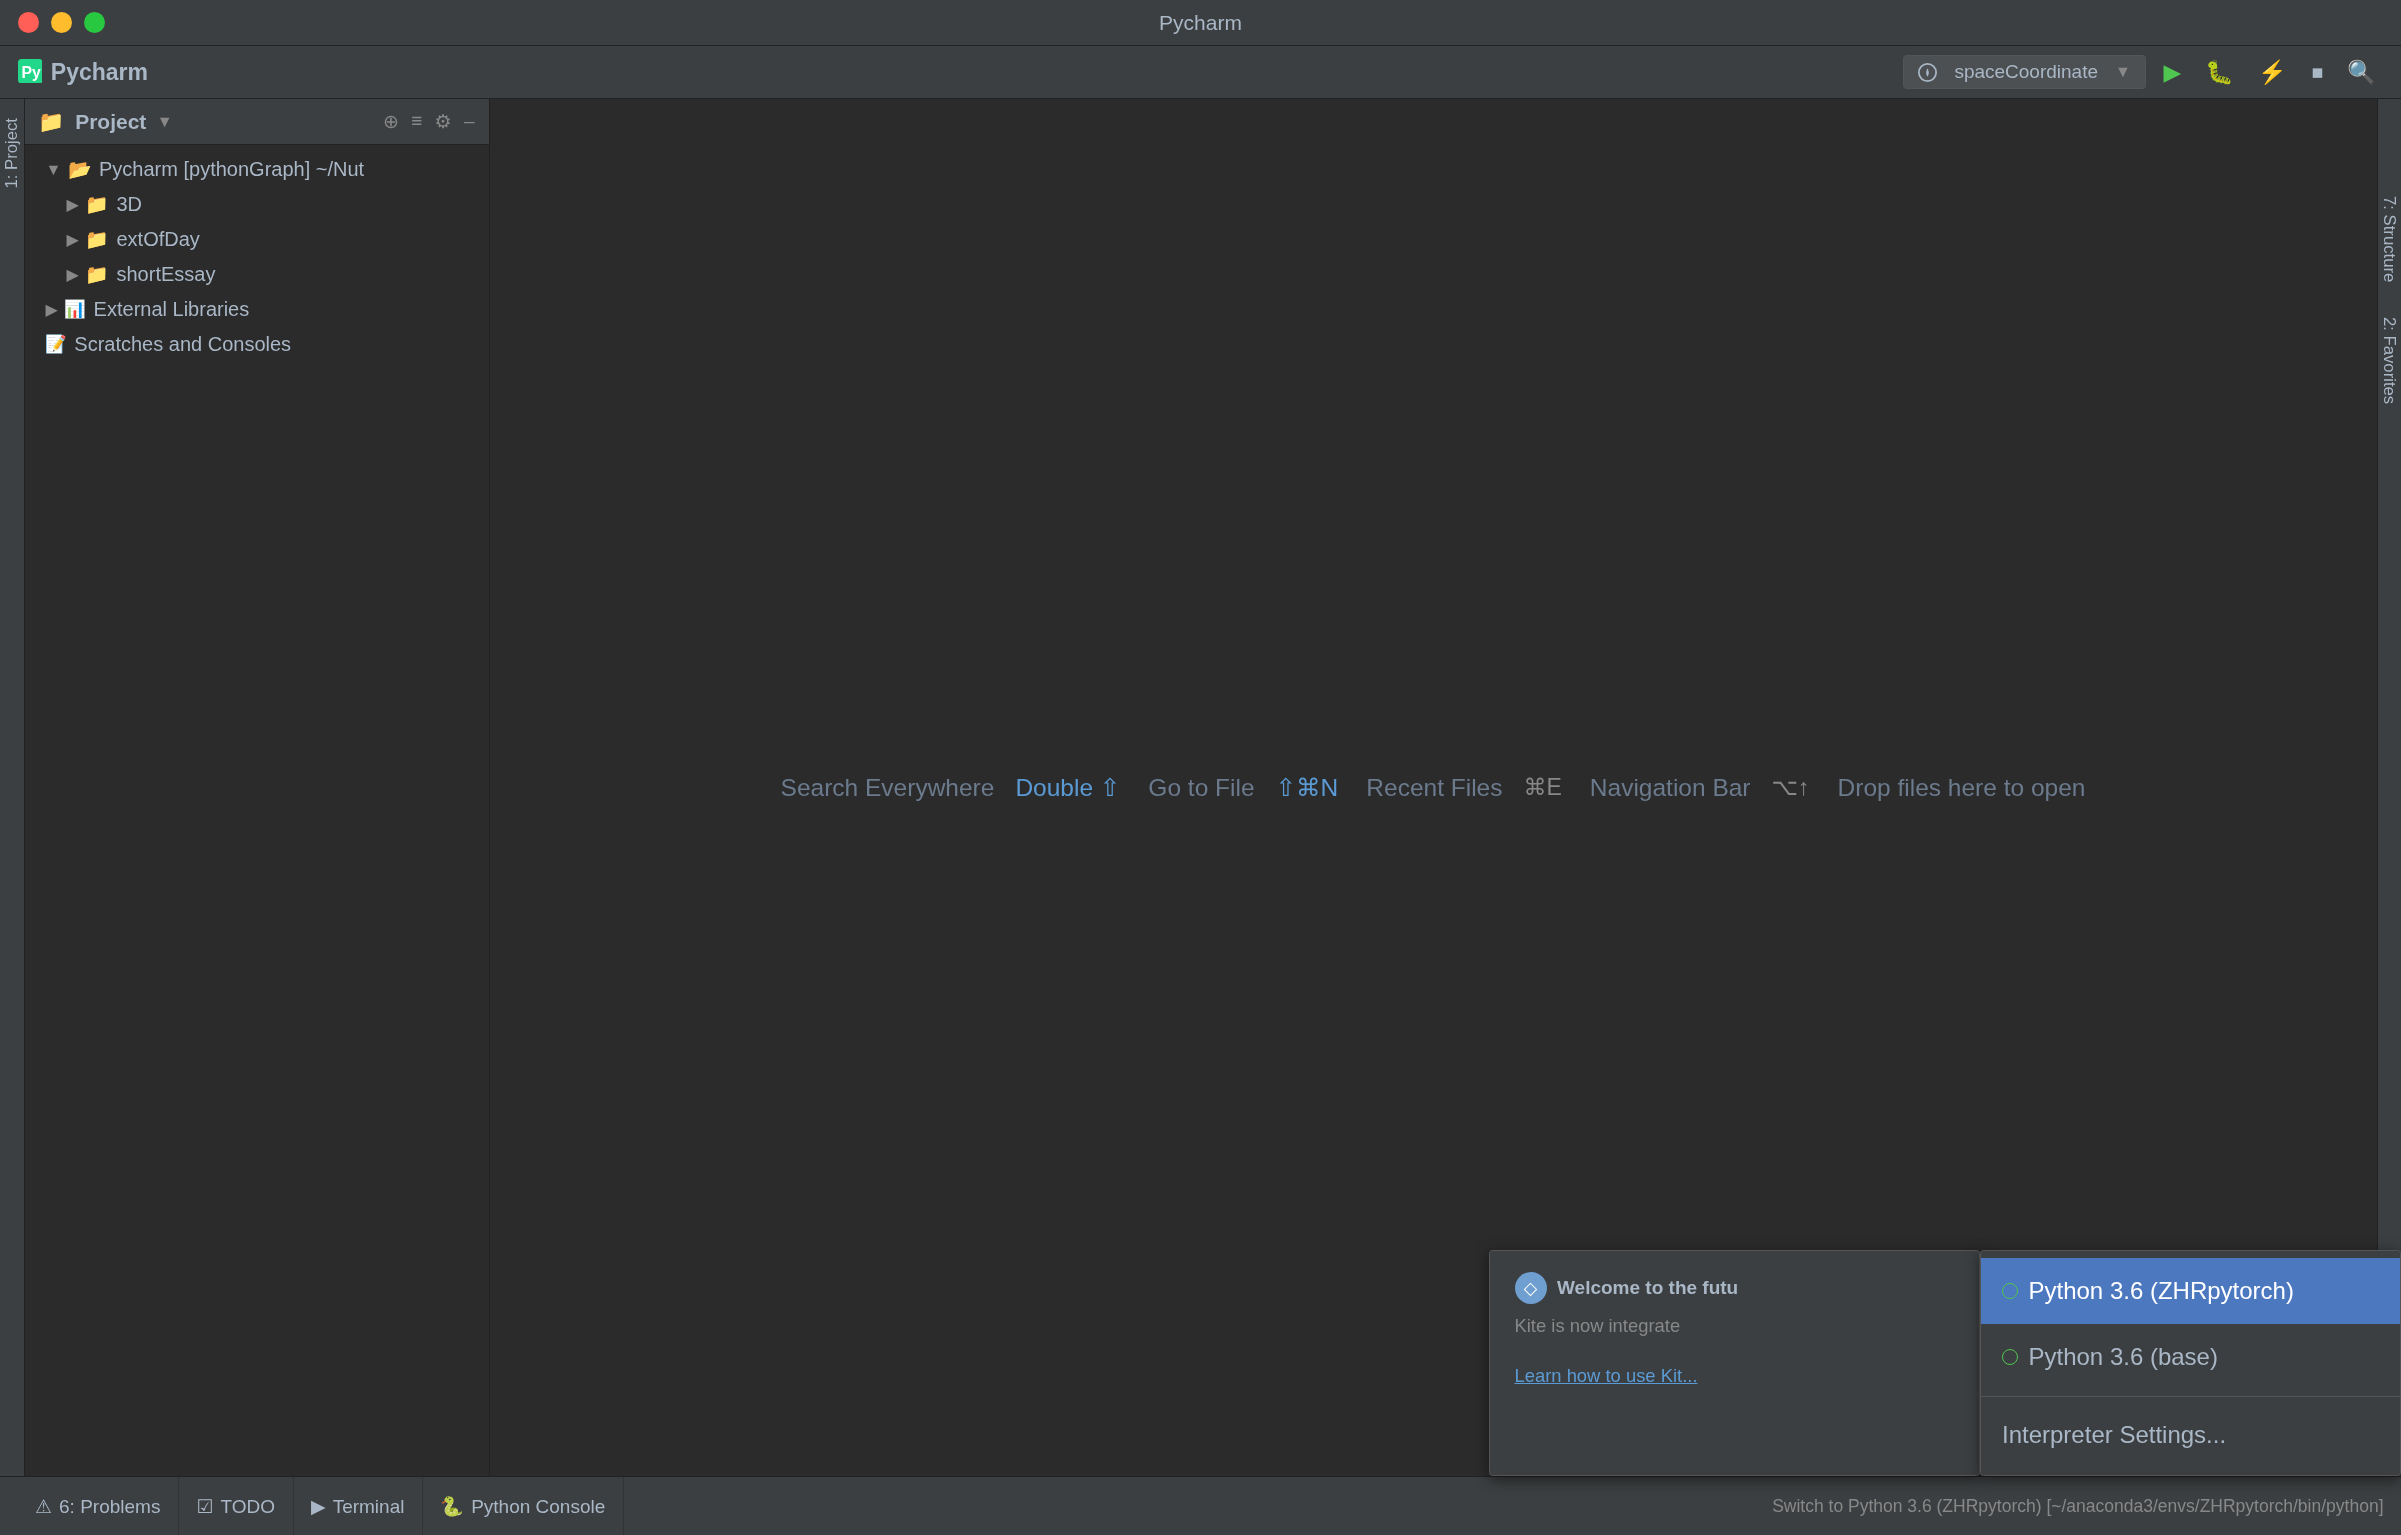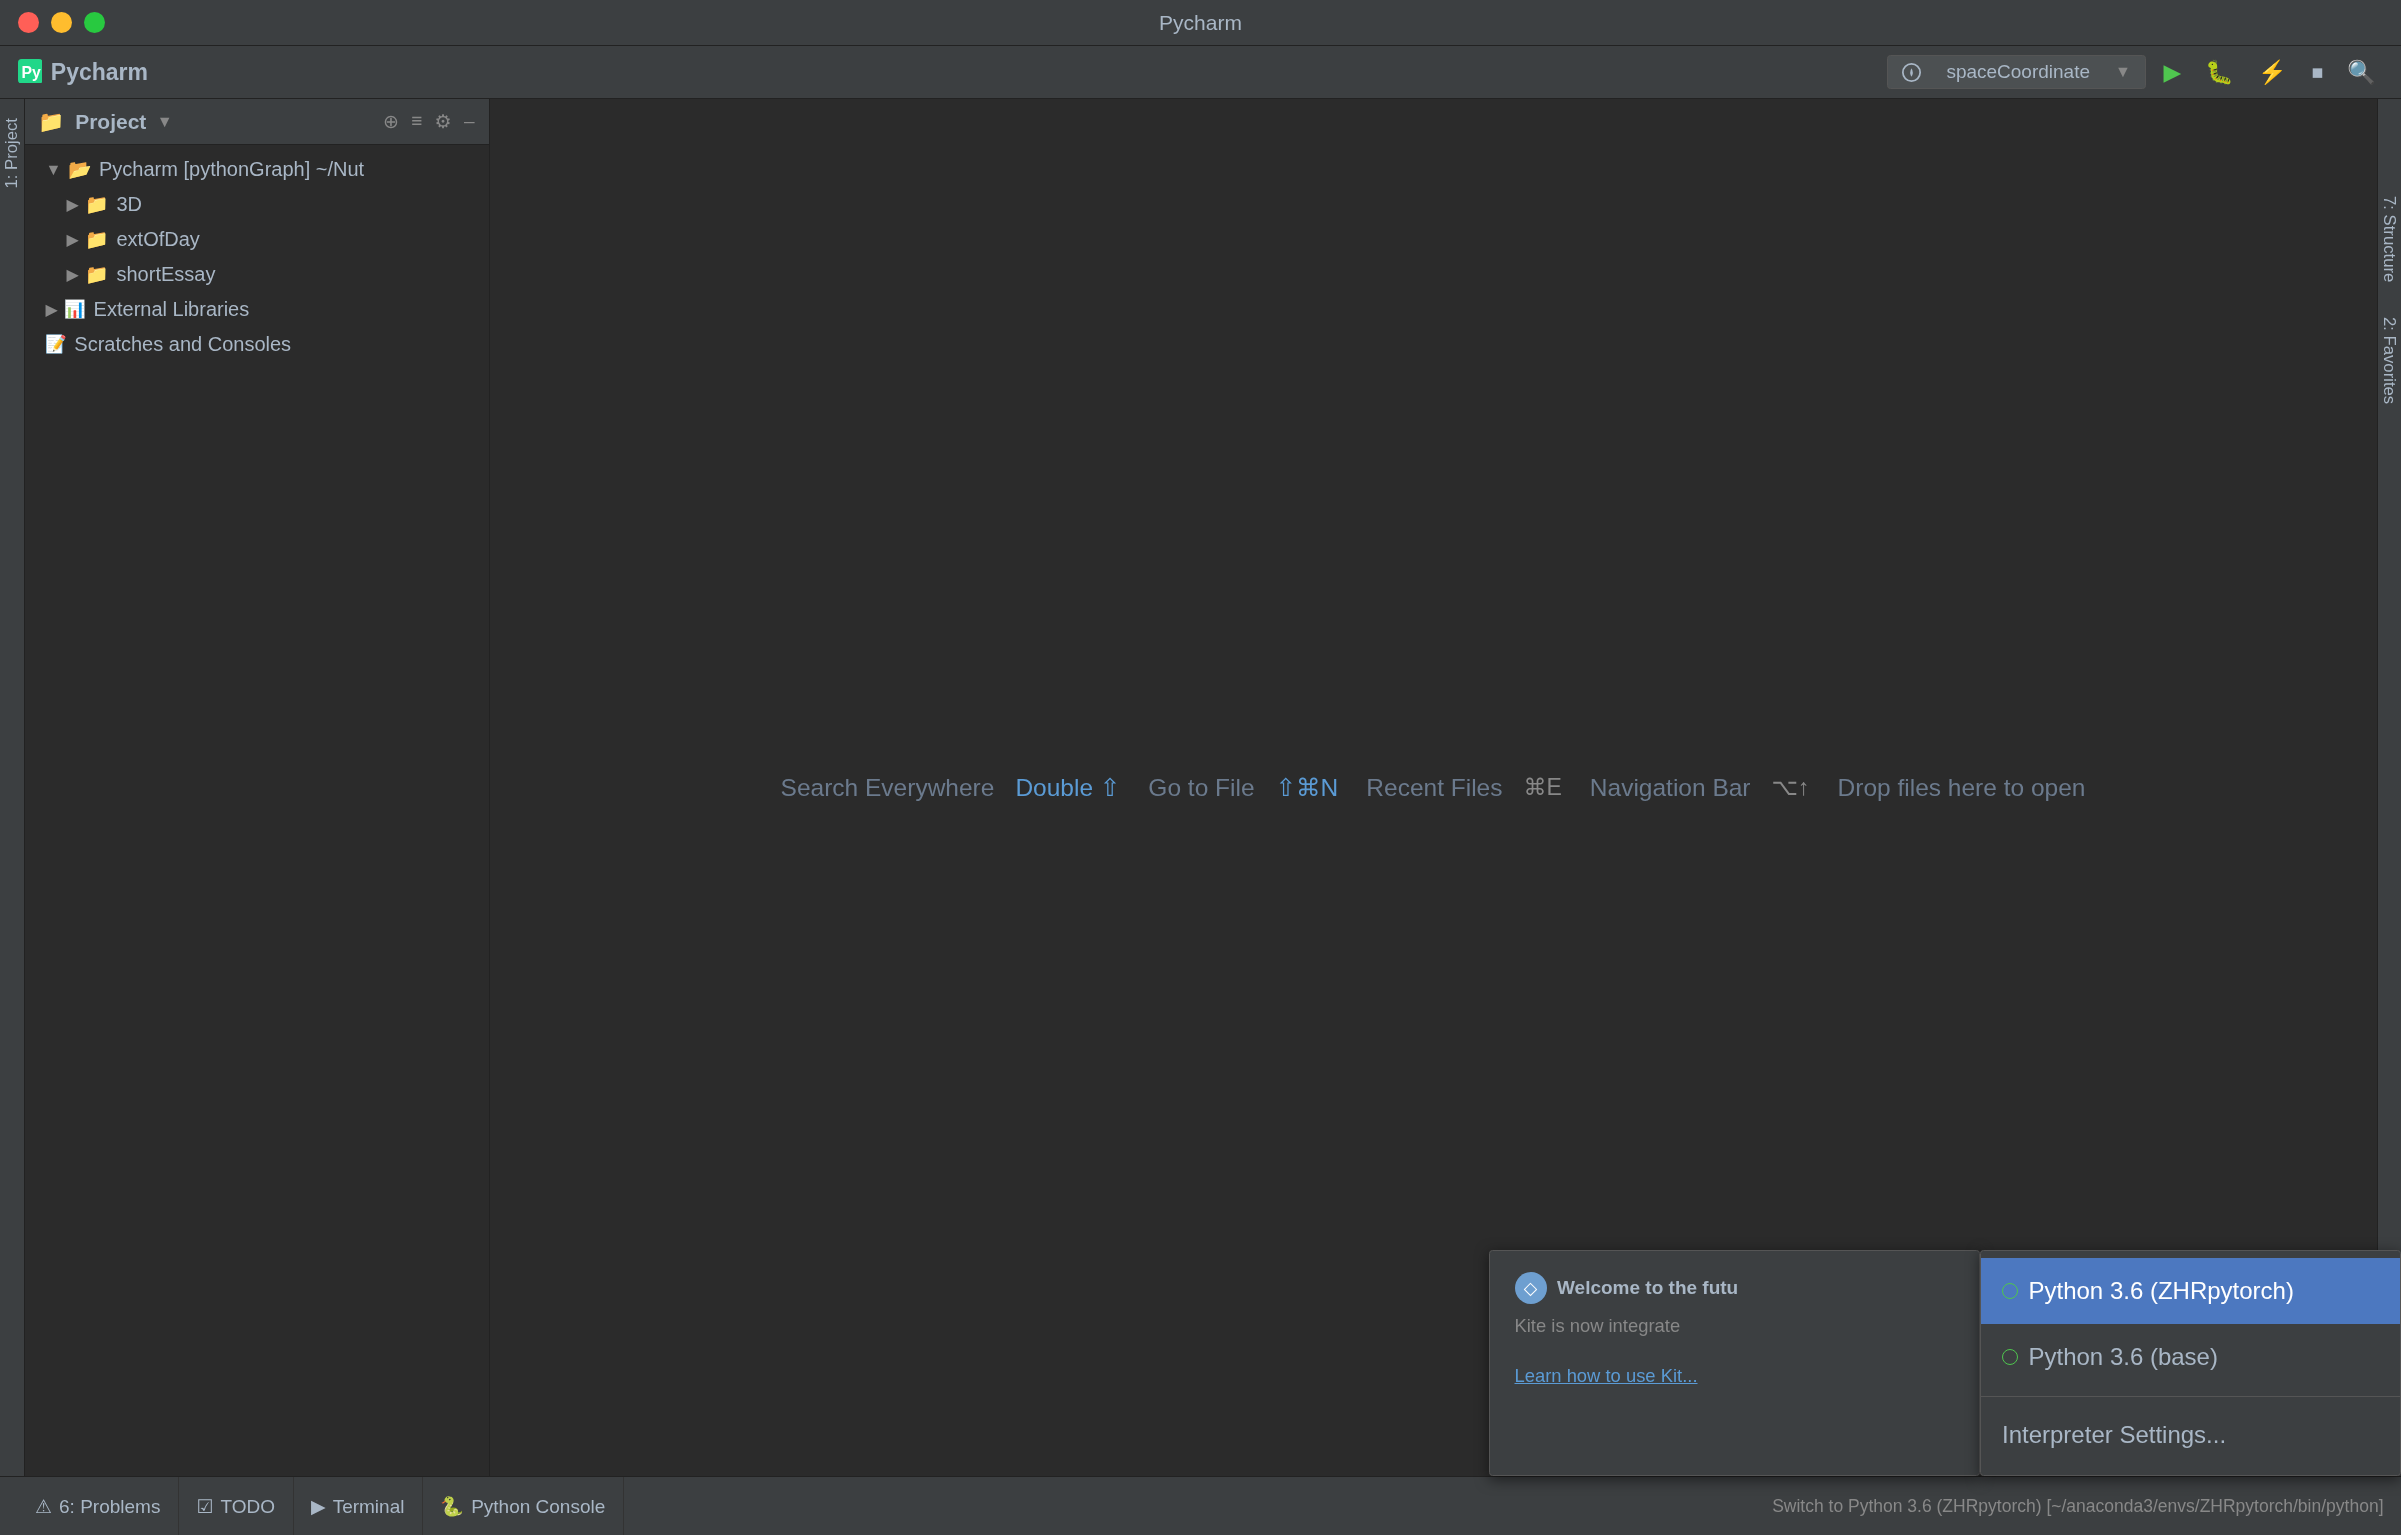--- a/index.html
+++ b/index.html
@@ -72,21 +72,21 @@
     }
     .interpreter-btn {
       background: #4c5052;
       border: 0.9px solid #555;
       border-radius: 3.5px;
       padding: 5.3px 14px;
       color: #a9b7c6;
       font-size: 19px;
       display: flex;
       align-items: center;
-      gap: 25px;
+      gap: 17px;
       cursor: pointer;
     }
     .interpreter-btn .chevron {
       font-size: 16px;
       color: #888;
     }
     .toolbar-icon-btn {
       background: none;
       border: none;
       color: #a9b7c6;

